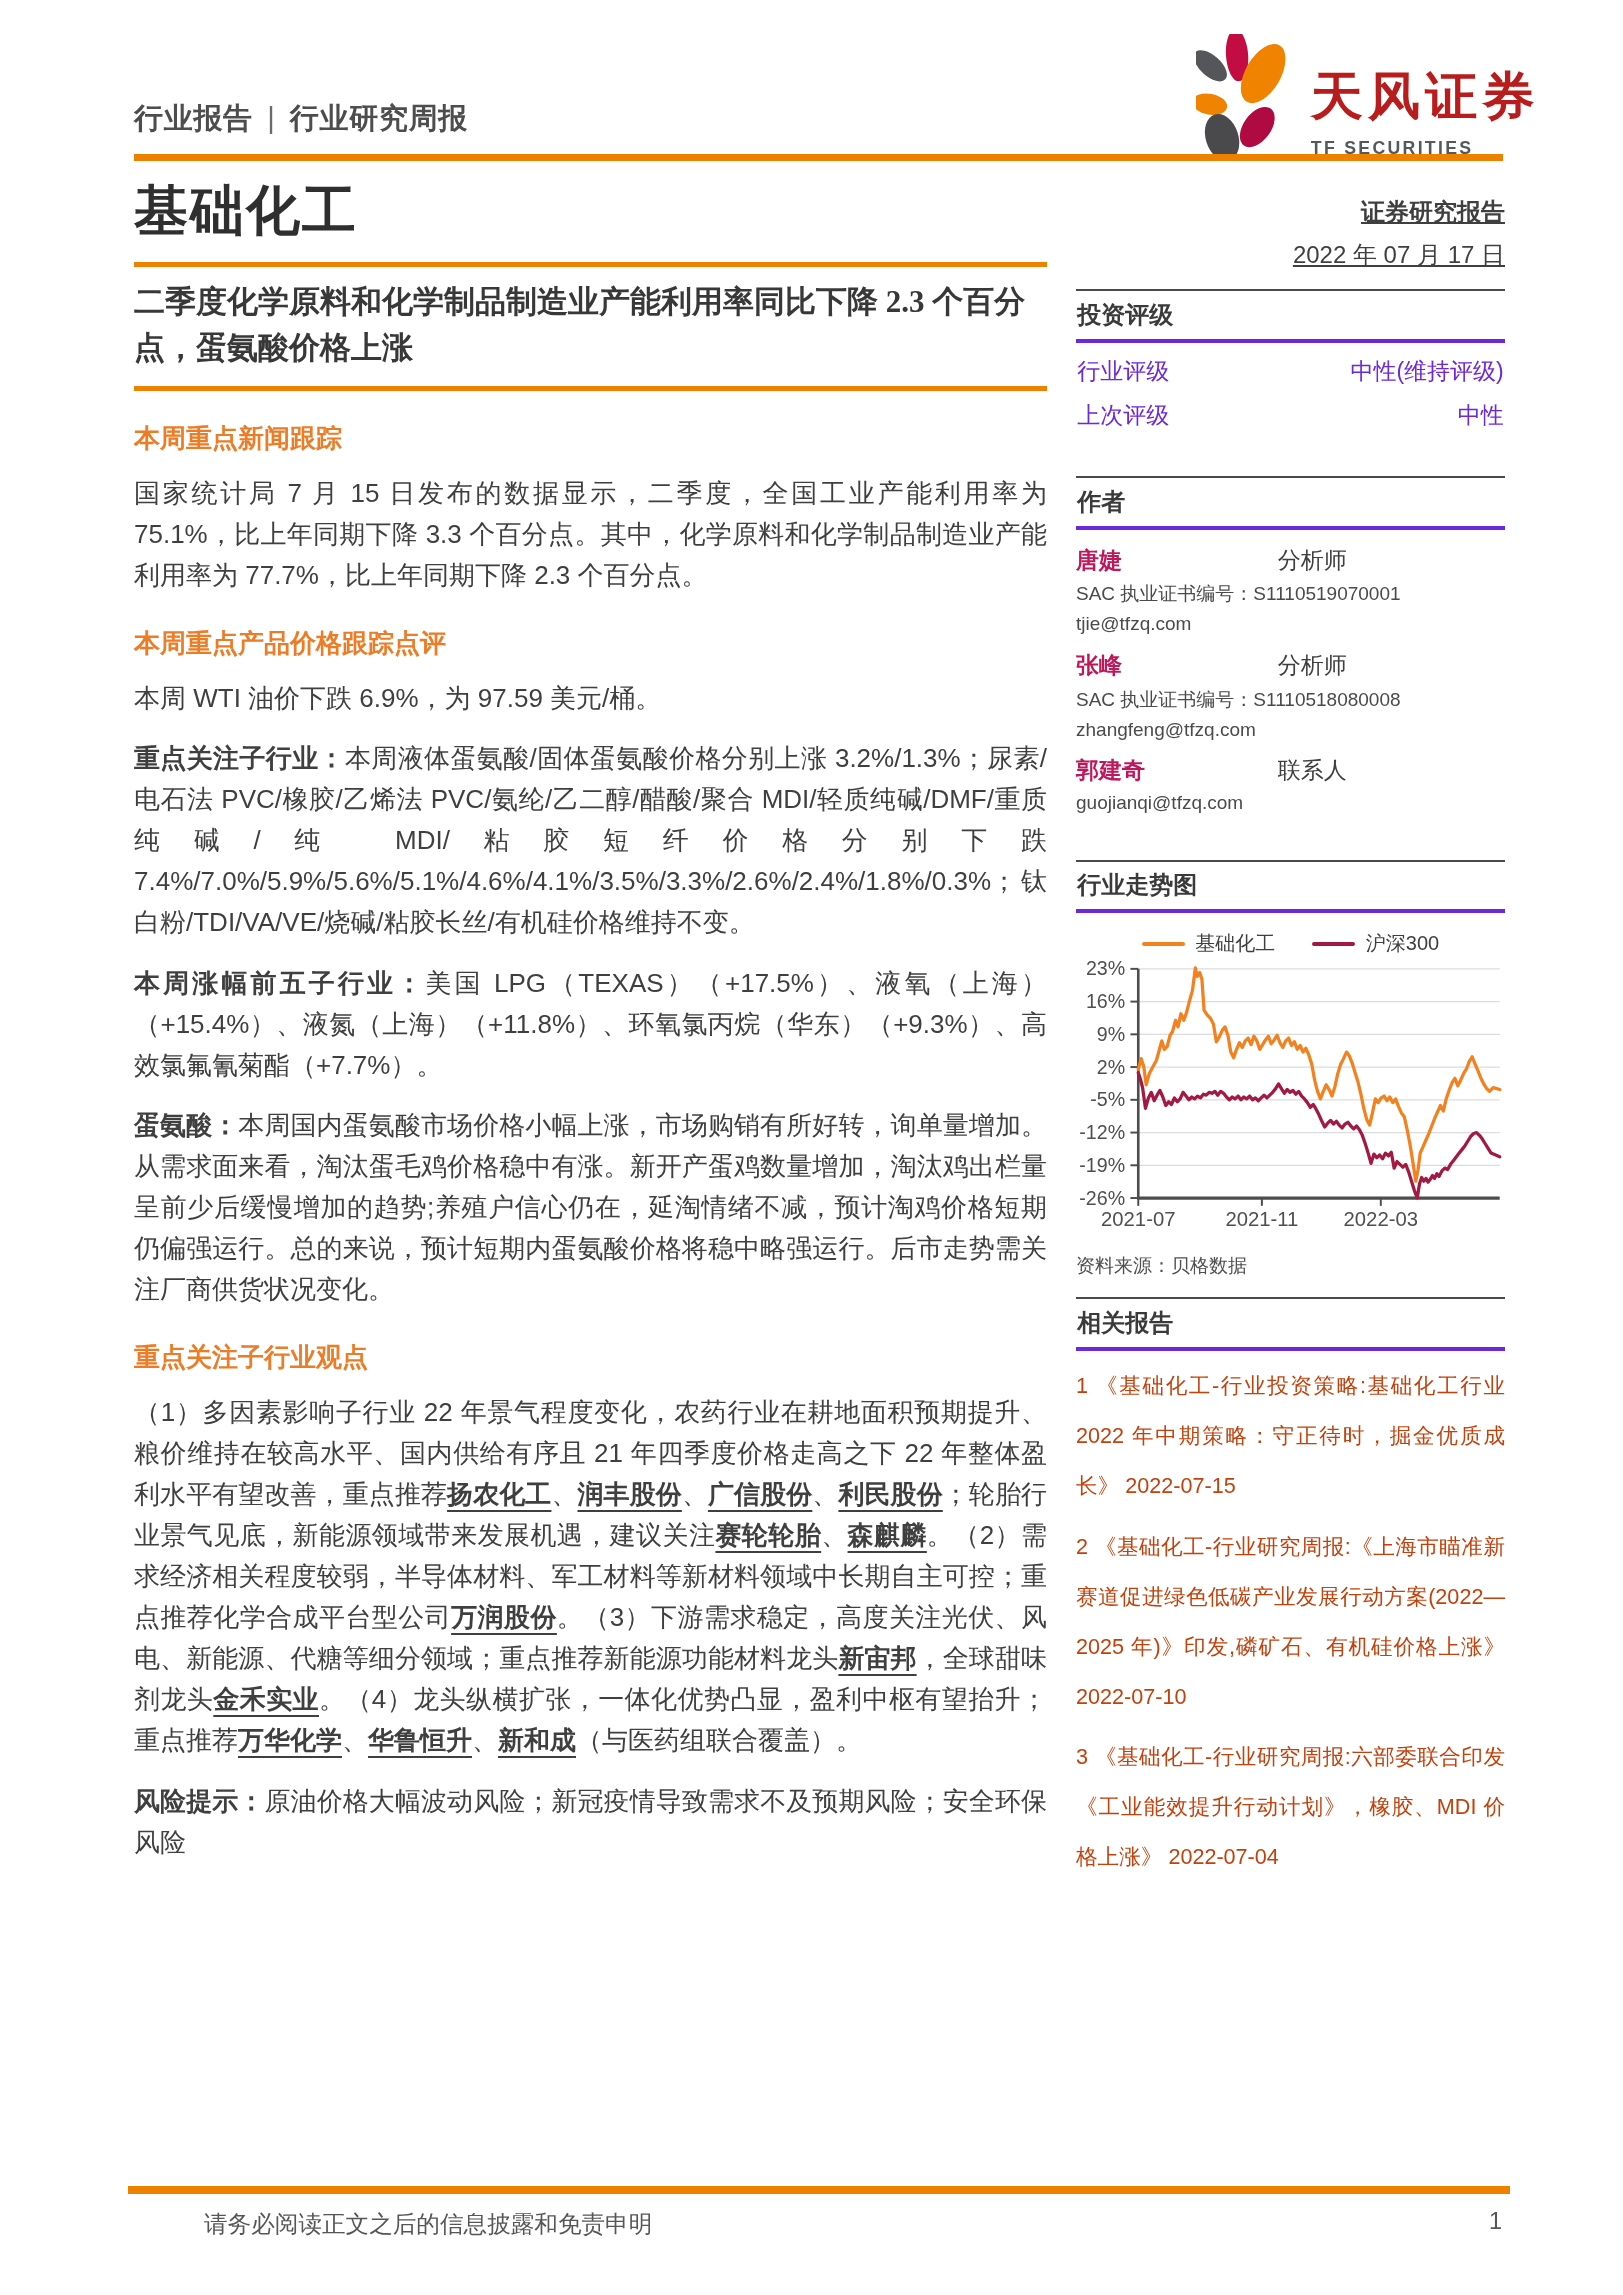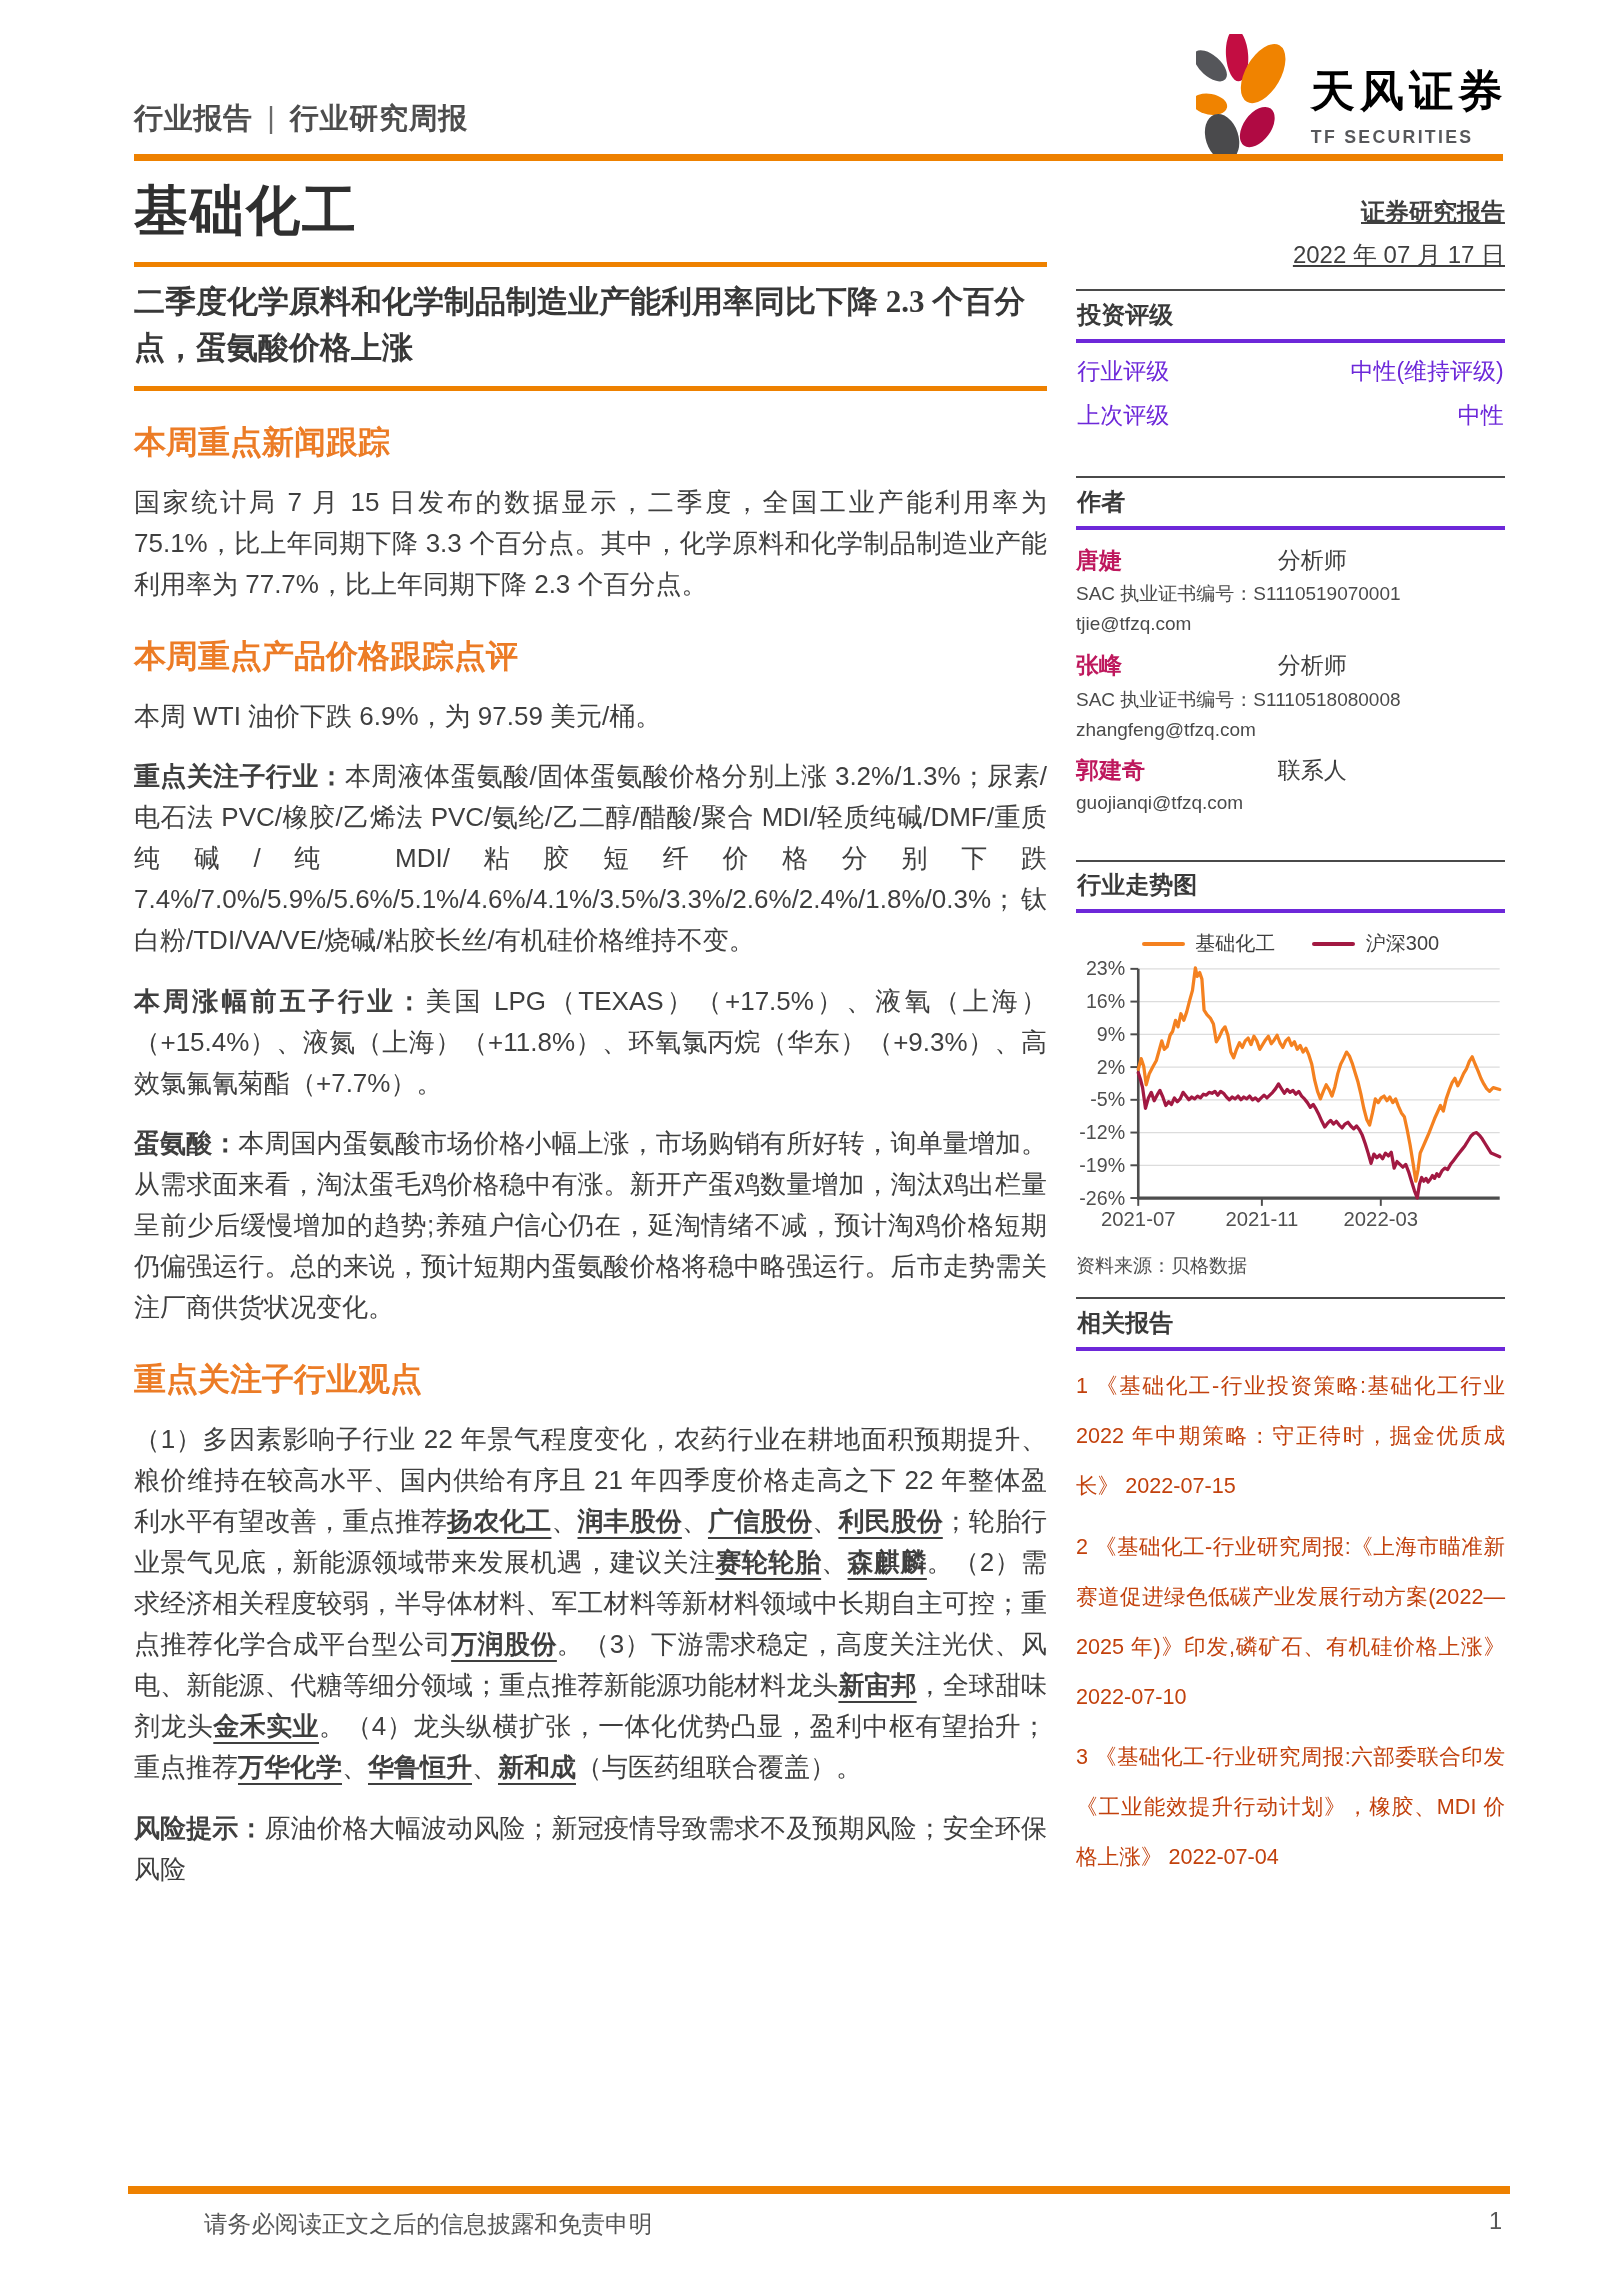--- a/index.html
+++ b/index.html
@@ -23,35 +23,35 @@
   }
   .hdr-text .sep { margin: 0 14.4px; font-weight: normal; color: #6a6a6a; }
   .hdr-rule {
     position: absolute; left: 134px; width: 1369px; top: 154px; height: 6.5px;
     background: #ee8100;
   }
   .logo {
     position: absolute; left: 1196px; top: 34px; display: flex; align-items: flex-start;
   }
   .logo-text { margin-left: 11.8px; padding-top: 27.5px; }
-  .logo-cn { font-size: 44px; font-weight: bold; color: #000000; letter-spacing: 5.2px; }
+  .logo-cn { font-size: 52px; font-weight: bold; color: #b91c1c; letter-spacing: 5.2px; }
   .logo-en { font-size: 17.7px; font-weight: bold; color: #57585b; letter-spacing: 2.3px; margin-top: 6.5px; }
 
   
   .main-col { position: absolute; left: 134px; top: 175px; width: 913px; }
   .doc-title { font-size: 54px; font-weight: bold; color: #2f2f2f; letter-spacing: 2px; }
   .headline {
     margin-top: 14.4px;
     border-top: 5.2px solid #ee8100; border-bottom: 5.2px solid #ee8100;
     padding: 11.8px 0 14.4px 0;
     font-size: 31px; font-weight: bold; line-height: 46px; color: #383838; font-family: Liberation Serif, serif;
   }
   .main-col h3 {
     margin-top: 30px; margin-bottom: 17px;
-    font-size: 32px; font-weight: bold; color: #ec7c26;
+    font-size: 26px; font-weight: bold; color: #ec7c26;
   }
   .main-col p {
     font-size: 26px; line-height: 41px; color: #3f3f3f;
     text-align: justify; margin-bottom: 19.6px;
   }
   .main-col p span.b { font-weight: bold; }
   .main-col p span.u { text-decoration: underline; text-underline-offset: 6.5px; text-decoration-thickness: 2px; }
 
   
   .side-col { position: absolute; left: 1076px; top: 196px; width: 429px; }

